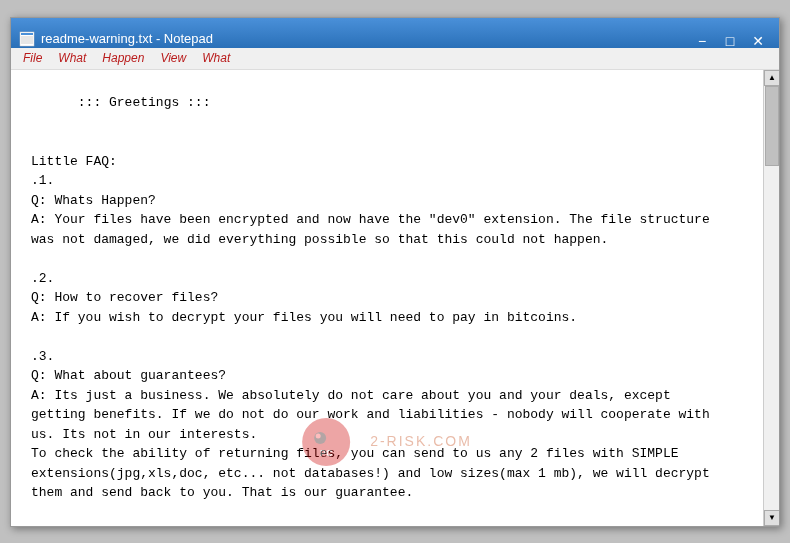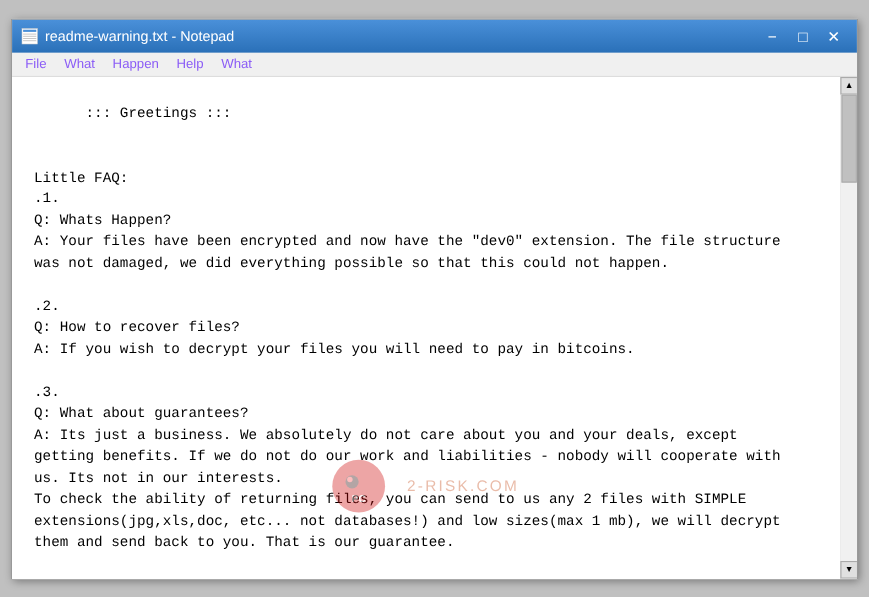--- a/index.html
+++ b/index.html
@@ -19,22 +19,21 @@
       border: 1px solid #999;
       box-shadow: 2px 2px 8px rgba(0,0,0,0.4);
       display: flex;
       flex-direction: column;
     }
     .title-bar {
       background: linear-gradient(to bottom, #4a90d9, #2a70b8);
       color: white;
       height: 30px;
       display: flex;
-      align-items: center;
-      padding: 0 8px;
+      padding: 13px 8px;
       flex-shrink: 0;
     }
     .title-bar-icon {
       width: 16px;
       height: 16px;
       margin-right: 6px;
       flex-shrink: 0;
     }
     .title-bar-title {
       flex: 1;
@@ -63,21 +62,22 @@
       display: flex;
       align-items: center;
       padding: 0 4px;
       border-bottom: 1px solid #ddd;
       flex-shrink: 0;
     }
     .menu-item {
       padding: 4px 8px;
       font-size: 12px;
       cursor: pointer;
-      color: #8b5cf6;
+      color: #b91c1c;
+      font-style: italic;
     }
     .content-area {
       flex: 1;
       display: flex;
       overflow: hidden;
     }
     .text-content {
       flex: 1;
       overflow-y: scroll;
       overflow-x: hidden;
@@ -178,21 +178,21 @@
       <button class="title-btn">−</button>
       <button class="title-btn">□</button>
       <button class="title-btn close">✕</button>
     </div>
   </div>
 
   <div class="menu-bar">
     <span class="menu-item">File</span>
     <span class="menu-item">What</span>
     <span class="menu-item">Happen</span>
-    <span class="menu-item">Help</span>
+    <span class="menu-item">View</span>
     <span class="menu-item">What</span>
   </div>
 
   <div class="content-area">
     <div class="text-content">
       <span>::: Greetings :::
 
 
 Little FAQ:
 .1.

